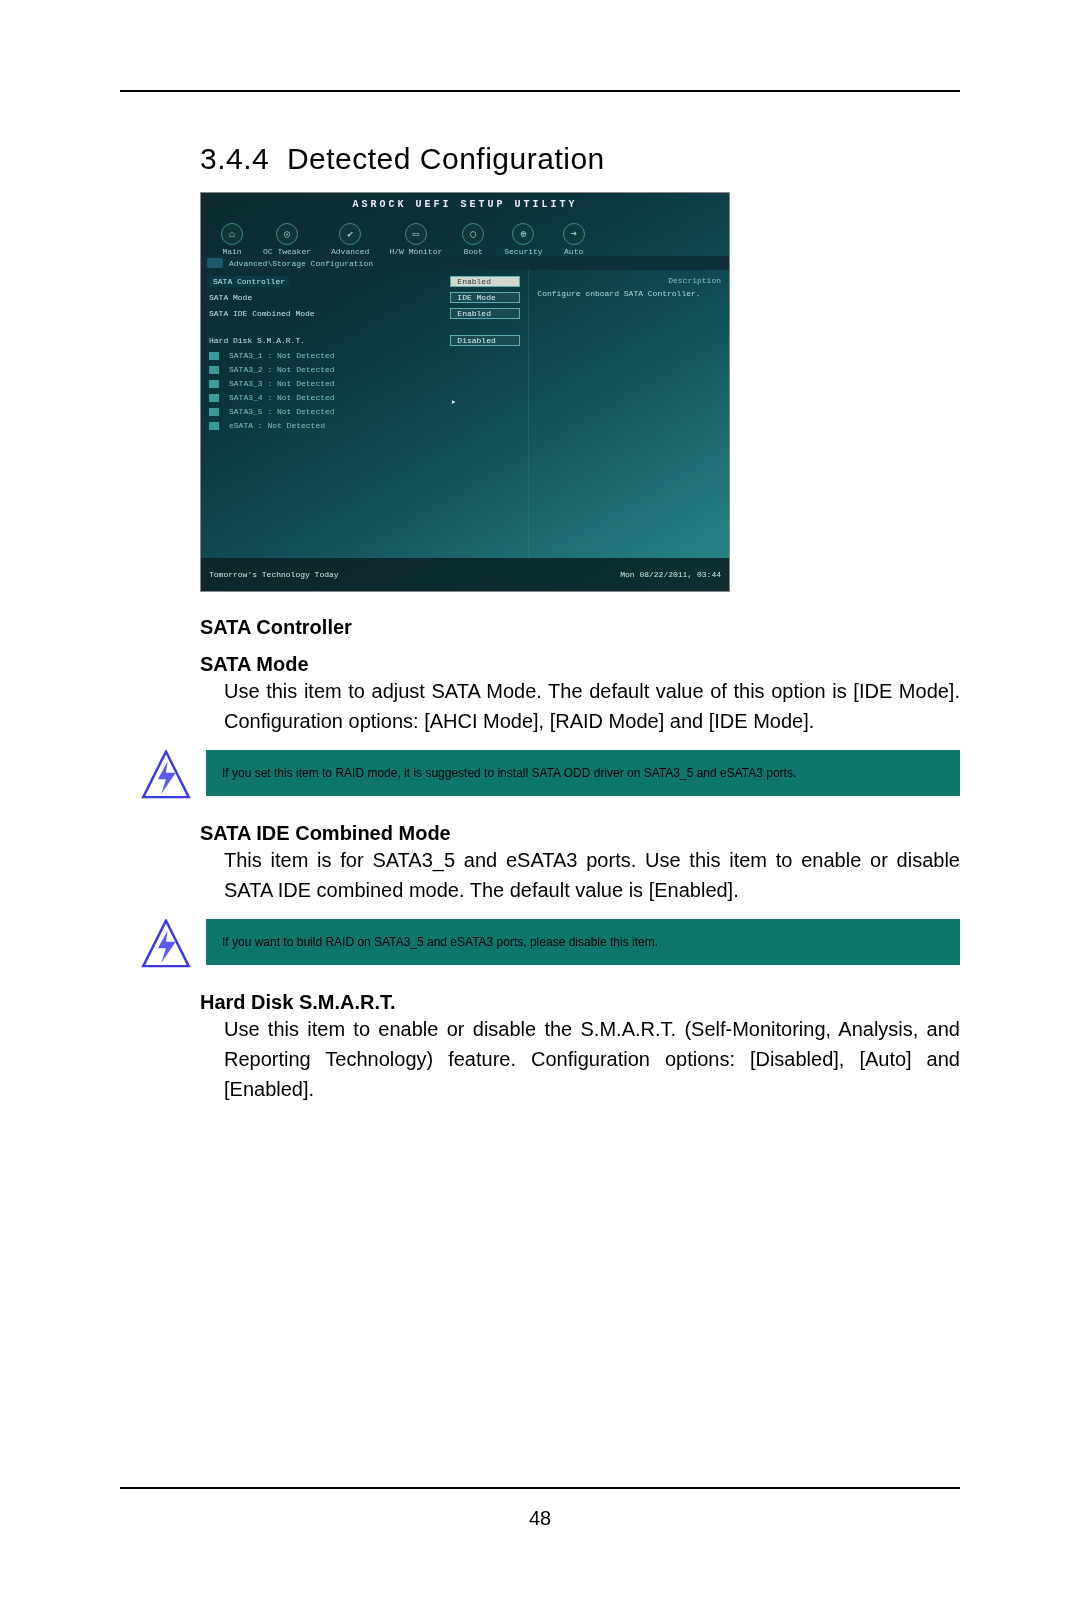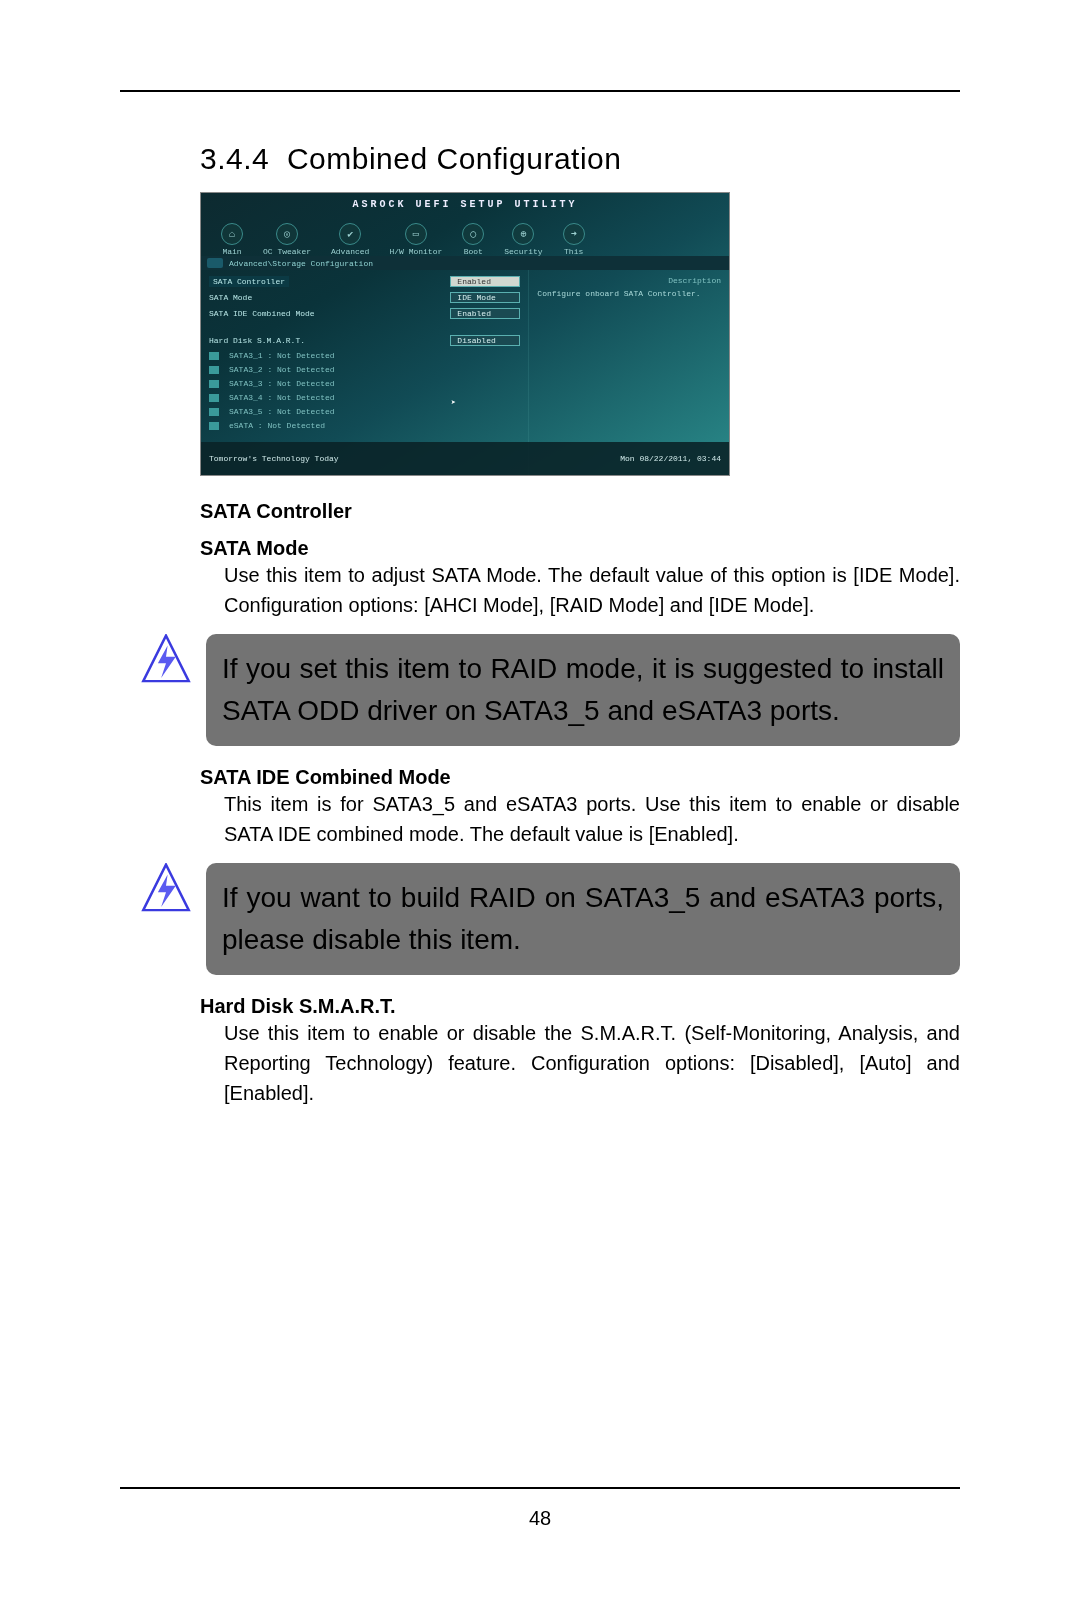--- a/index.html
+++ b/index.html
@@ -8,21 +8,21 @@
     font-family: Arial, Helvetica, sans-serif;
     color:#000;
     width:1080px;
     padding:90px 120px 40px 120px;
   }
   .top-rule, .bottom-rule { border-top:2px solid #000; margin-bottom:50px; }
   .bottom-rule { margin-top:auto; margin-bottom:10px; }
   .content-wrap { padding-left:80px; }
   h2.section-title { font-size:30px; font-weight:500; margin-bottom:16px; letter-spacing:0.5px; }
   .bios-shot {
-    width:530px; height:284px;
+    width:530px; height:400px;
     background:linear-gradient(150deg,#0d2a30 0%, #0a333a 30%, #114b55 55%, #2a8a8a 100%);
     border:1px solid #888;
     position:relative;
     margin-bottom:24px;
     font-family:"Courier New",monospace;
     font-size:8px;
     color:#b8e6e6;
     overflow:hidden;
   }
   .bios-title { text-align:center; color:#eef; font-weight:bold; letter-spacing:3px; font-size:10px; padding:6px 0 2px; }
@@ -45,37 +45,36 @@
   .bios-footer { position:absolute; bottom:0; left:0; right:0; background:rgba(10,35,40,.9); display:flex; justify-content:space-between; padding:12px 8px; font-size:8px; color:#cfe8e8; }
   .cursor { position:absolute; left:250px; top:205px; width:10px; height:14px; color:#fff; }
 
   .item-block { margin-bottom:14px; }
   .item-title { font-weight:bold; font-size:20px; }
   .item-desc { font-size:20px; line-height:1.5; padding-left:24px; text-align:justify; }
   .note-row { display:flex; gap:14px; align-items:flex-start; margin:14px 0 20px -60px; }
   .note-icon { width:52px; height:52px; flex:0 0 52px; }
   .note-icon svg { width:100%; height:100%; }
   .note-box {
-    background:#737373; padding:14px 16px; font-size:28px; line-height:1.5; flex:1;
+    background:#0f766e; padding:14px 16px; font-size:12px; line-height:1.5; flex:1;
     text-align:justify;
-    border-radius:10px;
   }
   .page-num { text-align:center; font-size:20px; margin-top:8px; }
   .page-stack { min-height:1440px; display:flex; flex-direction:column; }
 </style>
 </head>
 <body>
 
 <div class="page-stack">
 <div class="top-rule"></div>
 
 <div class="content-wrap">
   <h2 class="section-title">
     <span>3.4.4</span>&nbsp;
-    <span>Combined Configuration</span>
+    <span>Detected Configuration</span>
   </h2>
 
   <div class="bios-shot">
     <div class="bios-title">ASROCK UEFI SETUP UTILITY</div>
     <div class="bios-menu">
       <div class="bios-menu-item">
             <span class="micon">⌂</span>
             <span>Main</span>
           </div>
       <div class="bios-menu-item">
@@ -93,21 +92,21 @@
       <div class="bios-menu-item">
             <span class="micon">◯</span>
             <span>Boot</span>
           </div>
       <div class="bios-menu-item">
             <span class="micon">⊕</span>
             <span>Security</span>
           </div>
       <div class="bios-menu-item">
             <span class="micon">➜</span>
-            <span>This</span>
+            <span>Auto</span>
           </div>
     </div>
     <div class="bios-bar">
       <span class="bios-back"></span>
       <span>Advanced\Storage Configuration</span>
     </div>
     <div class="bios-body">
       <div class="bios-left">
         <div class="brow">
               <span class="blabel-sel">SATA Controller</span>

